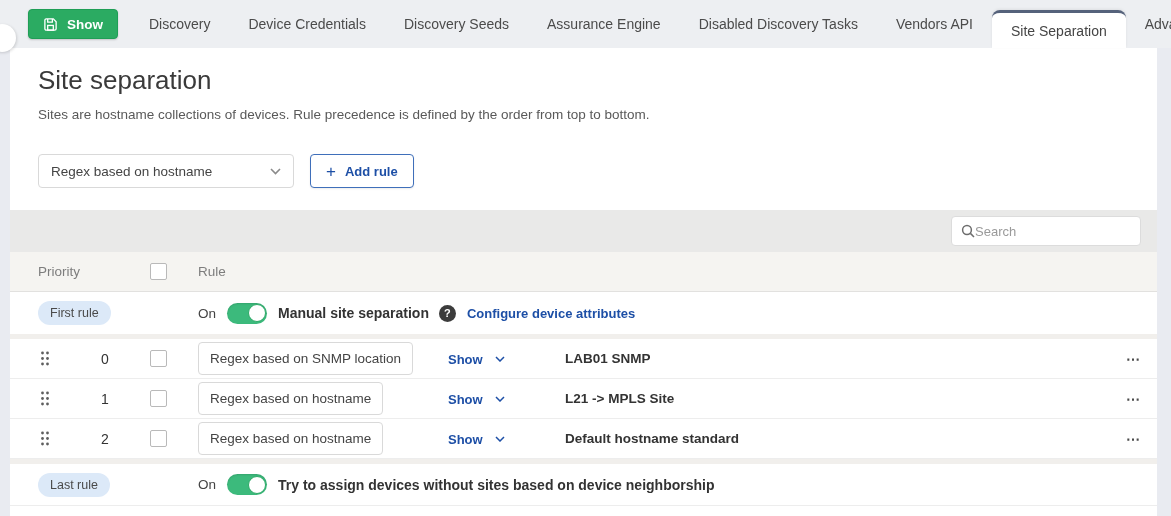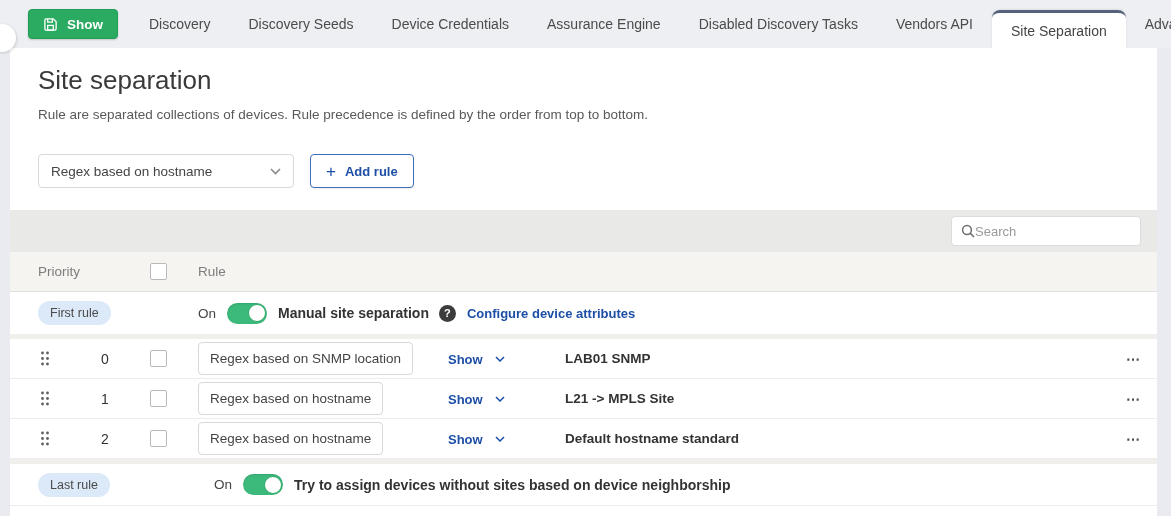--- a/index.html
+++ b/index.html
@@ -90,34 +90,34 @@
         <svg width="15" height="15" viewBox="0 0 16 16" fill="none" stroke="#fff" stroke-width="1.4">
           <path d="M2 3.5c0-.8.7-1.5 1.5-1.5H11l3 3v7.5c0 .8-.7 1.5-1.5 1.5h-9C2.7 14 2 13.3 2 12.5v-9z"></path>
           <path d="M5 2v3.5h5V2"></path>
           <rect x="5" y="9" width="6" height="5"></rect>
         </svg>
       </span>
       <span>Show</span>
     </button>
     <div class="tabs">
         <div class="tab">Discovery</div>
+        <div class="tab">Device Credentials</div>
         <div class="tab">Discovery Seeds</div>
-        <div class="tab">Device Credentials</div>
         <div class="tab">Assurance Engine</div>
         <div class="tab">Disabled Discovery Tasks</div>
         <div class="tab">Vendors API</div>
         <div class="tab active">Site Separation</div>
         <div class="tab">Advanced CLI</div>
       </div>
   </div>
 
   <div class="card">
     <div class="page-head">
       <div class="title">Site separation</div>
-      <div class="subtitle">Rule are separated collections of devices. Rule precedence is defined by the order from top to bottom.</div>
+      <div class="subtitle">Sites are hostname collections of devices. Rule precedence is defined by the order from top to bottom.</div>
     </div>
 
     <div class="controls">
       <div class="select">
         <span>Regex based on hostname</span>
         <span style="display:flex;">
           <svg width="11" height="7" viewBox="0 0 11 7" fill="none" stroke="#8a8a8a" stroke-width="1.6">
               <path d="M1 1l4.5 4.5L10 1"></path>
             </svg>
         </span>
@@ -250,21 +250,21 @@
               </svg>
       </span>
     </div>
     <div class="note-cell">Default hostname standard</div>
     <div class="dots">⋯</div>
   </div>
       </div>
 
     <div class="divider"></div>
 
-    <div class="fixed-grid" style="border-bottom:1px solid #ededed;gap:16px;">
+    <div class="fixed-grid" style="border-bottom:1px solid #ededed;">
       <div><span class="badge">Last rule</span></div>
       <div class="toggle-group">
         <span class="on-label">On</span>
         <span class="toggle">
             <span class="knob"></span>
           </span>
         <span class="rule-title">Try to assign devices without sites based on device neighborship</span>
       </div>
     </div>
   </div>

